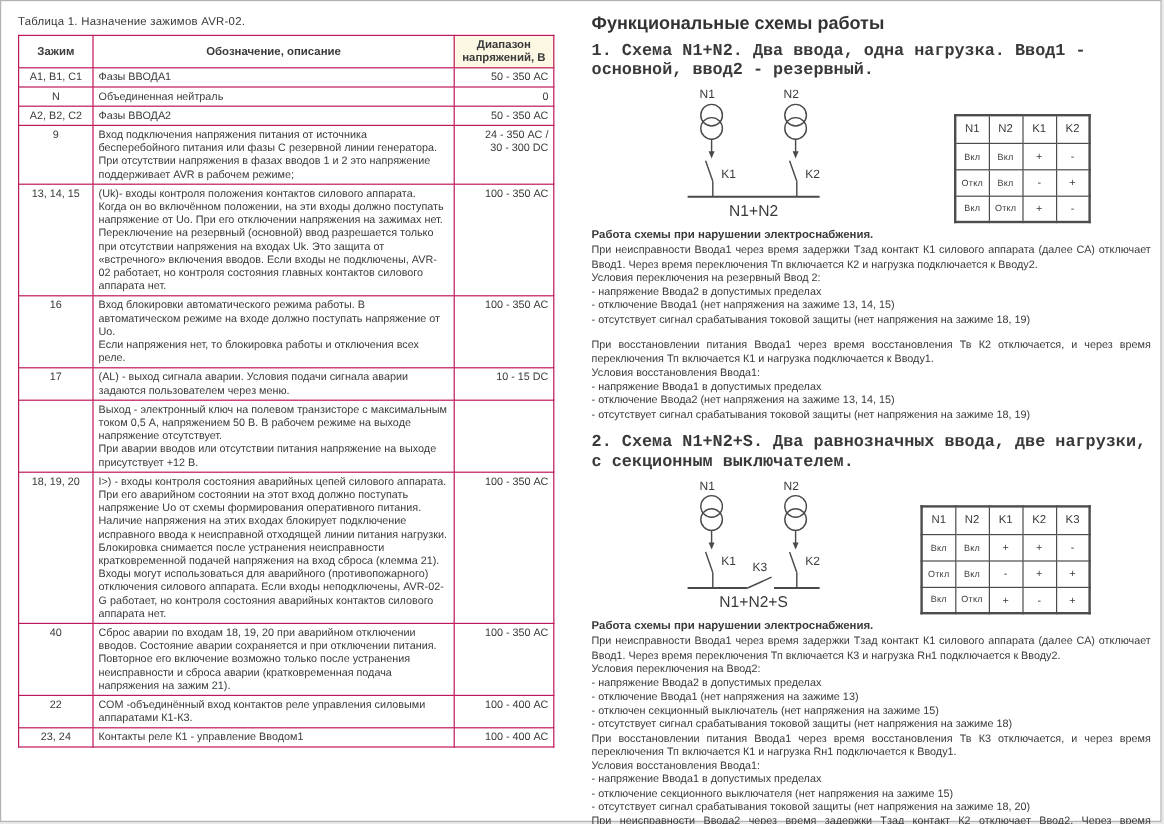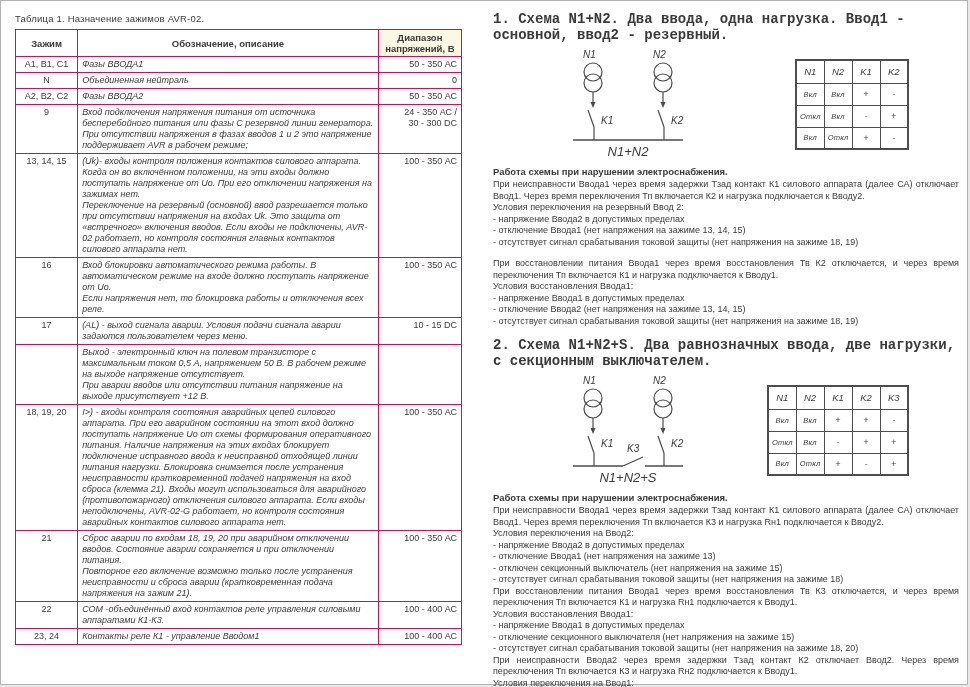--- a/index.html
+++ b/index.html
@@ -17,27 +17,27 @@
   .table-title{font-size:9.5px;margin:0 0 5px 0;letter-spacing:.2px;}
   table.term{border-collapse:collapse;width:447px;border:1.5px solid #4d4d4d;}
   table.term th, table.term td{
     border:1px solid #be185d;font-size:9px;line-height:11px;
     padding:2px 4px;vertical-align:top;box-sizing:border-box;
   }
   table.term th{font-weight:bold;text-align:center;vertical-align:middle;
     font-size:9.5px;height:26px;white-space:pre-line;}
   th.range-h{background:#fdf8e4;}
   td.c-term{width:62px;text-align:center;padding-top:3px;}
-  td.c-desc{width:300px;text-align:left;white-space:pre-line;font-style:italic;}
+  td.c-desc{width:300px;text-align:left;white-space:pre-line;}
   td.c-range{width:83px;text-align:right;white-space:pre-line;padding-top:3px;}
   
   .right-col{position:absolute;left:492px;top:10px;width:466px;}
   .main-title{font-size:15px;font-weight:bold;margin:0 0 7px 0;color:#333;}
   .scheme-head{font-size:14px;font-weight:bold;margin:0 0 2px 0;font-family:Liberation Mono, monospace;}
-  .fig-row{display:flex;align-items:center;margin:4px 0 2px 0;font-style:italic;}
+  .fig-row{display:flex;align-items:flex-end;margin:4px 0 2px 0;}
   .diagram{margin-left:62px;}
   .state-wrap{margin-left:auto;margin-right:50px;}
   table.state{border-collapse:collapse;border:2px solid #4d4d4d;}
   table.state th, table.state td{
     border:1px solid #4d4d4d;text-align:center;vertical-align:middle;
     box-sizing:border-box;
   }
   table.state th{width:28px;height:23px;font-size:9.5px;font-weight:normal;}
   table.state td{width:28px;height:22px;font-size:9px;}
   table.state td.onoff{font-size:7.5px;letter-spacing:.2px;}
@@ -112,41 +112,42 @@
             <td class="c-desc">Выход - электронный ключ на полевом транзисторе с максимальным током 0,5 А, напряжением 50 В. В рабочем режиме на выходе напряжение отсутствует.
 При аварии вводов или отсутствии питания напряжение на выходе присутствует +12 В.</td>
             <td class="c-range"></td>
           </tr>
         <tr>
             <td class="c-term">18, 19, 20</td>
             <td class="c-desc">I&gt;) -  входы контроля  состояния аварийных  цепей силового аппарата. При его аварийном состоянии на этот вход должно поступать напряжение Uo от схемы формирования оперативного питания. Наличие напряжения на этих входах блокирует подключение исправного ввода к неисправной отходящей линии питания нагрузки. Блокировка снимается после устранения неисправности кратковременной подачей напряжения на вход сброса (клемма 21). Входы могут использоваться для аварийного (противопожарного) отключения силового аппарата. Если входы неподключены,  AVR-02-G работает, но контроля состояния аварийных контактов силового аппарата нет.</td>
             <td class="c-range">100 - 350  АС</td>
           </tr>
         <tr>
-            <td class="c-term">21</td>
+            <td class="c-term">40</td>
             <td class="c-desc">Сброс аварии по входам 18, 19, 20 при аварийном отключении вводов. Состояние аварии сохраняется и при отключении питания.
 Повторное его включение возможно только после устранения неисправности и сброса аварии (кратковременная подача напряжения на зажим 21).</td>
             <td class="c-range">100 - 350  АС</td>
           </tr>
         <tr>
             <td class="c-term">22</td>
             <td class="c-desc">СОМ -объединённый вход контактов реле управления силовыми аппаратами  К1-К3.</td>
             <td class="c-range">100 - 400  АС</td>
           </tr>
         <tr>
             <td class="c-term">23, 24</td>
             <td class="c-desc">Контакты реле  К1 - управление Вводом1</td>
             <td class="c-range">100 - 400  АС</td>
           </tr>
 
       </tbody>
     </table>
   </div>
 
   <div class="right-col">
+    <h1 class="main-title">Функциональные схемы работы</h1>
 
     <p class="scheme-head">1. Схема N1+N2.   Два ввода, одна нагрузка. Ввод1 - основной, ввод2 - резервный.</p>
     <div class="fig-row">
       <svg class="diagram" width="150" height="115" viewBox="0 0 150 115">
 
         <text class="lbl" x="28" y="11">N1</text>
         <circle cx="38" cy="25" r="9" stroke-width="1.2"></circle>
         <circle cx="38" cy="36" r="9" stroke-width="1.2"></circle>
         <line x1="38" y1="45" x2="38" y2="57" stroke-width="1.2"></line>
         <polygon points="35.5,55 40.5,55 38,61" fill="#4a4a4a" stroke="none"></polygon>

